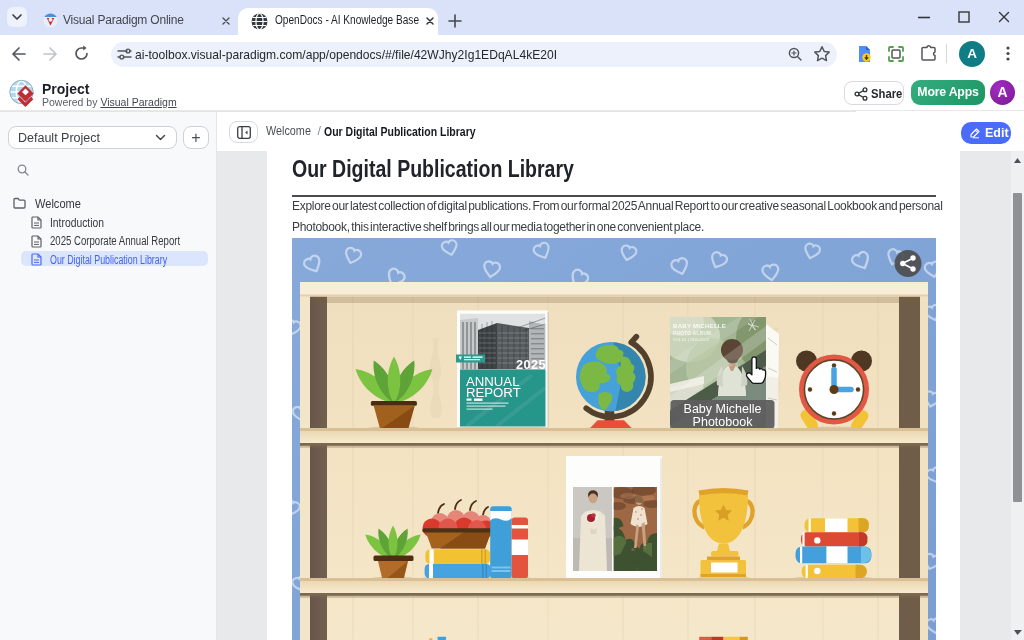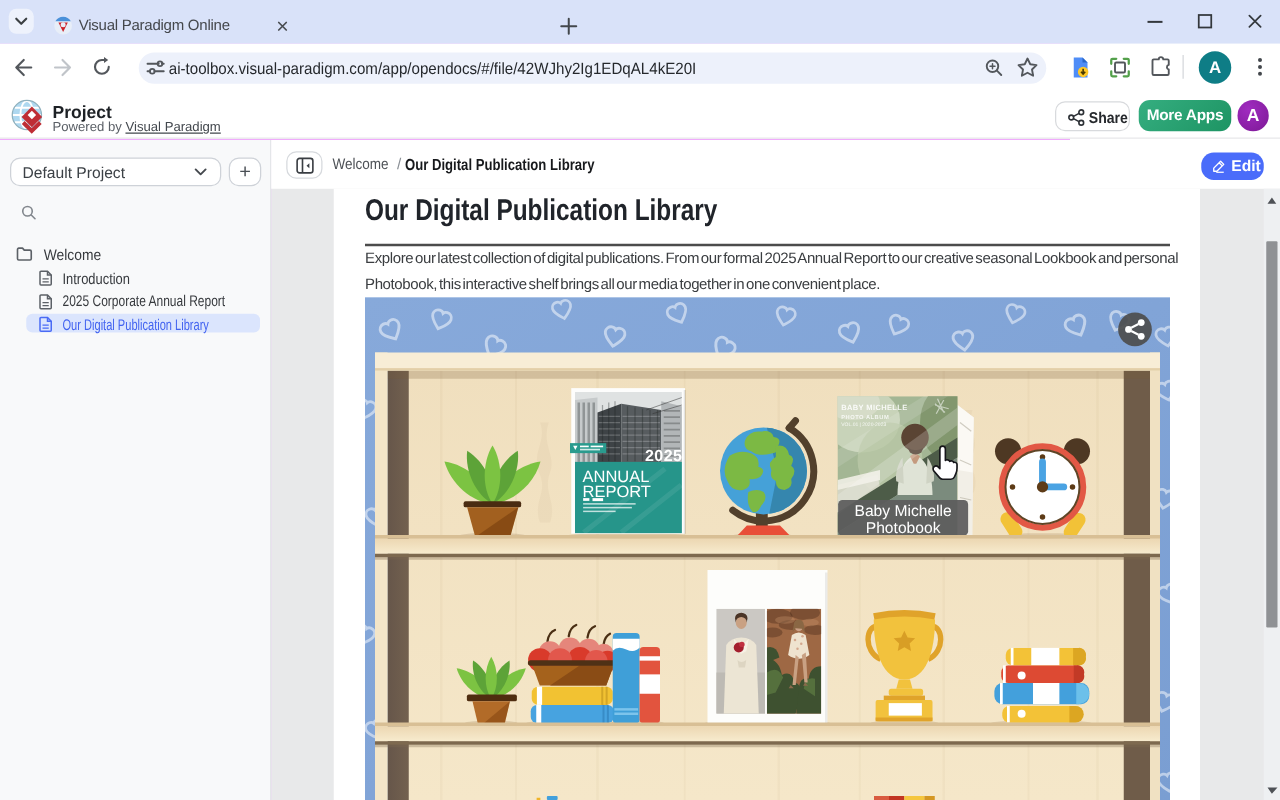--- a/index.html
+++ b/index.html
@@ -1,18 +1,18 @@
 <!DOCTYPE html>
 <html><head>
 <meta charset="utf-8">
 <style>
   * { margin:0; padding:0; box-sizing:border-box; }
   html,body { width:1024px; height:640px; overflow:hidden; font-family:"Liberation Sans", sans-serif; }
   .abs { position:absolute; }
-  #stage { position:relative; width:856px; height:640px; background:#f0abfc; }
+  #stage { position:relative; width:856px; height:640px; background:#e5e5e5; }
 
   
   #tabstrip { position:absolute; left:0; top:0; width:1024px; height:35px; background:#d9e2f9; }
   .tabchev { position:absolute; left:7px; top:7px; width:20px; height:20px; background:#eef2fc; border-radius:6px; }
   .tab { position:absolute; top:8px; height:27px; border-radius:10px 10px 0 0; }
   #tab1 { left:30px; width:202px; }
   #tab2 { left:238px; width:200px; background:#fff; }
   .tabtitle { position:absolute; top:5px; font-size:12px; color:#454a50; white-space:nowrap; }
   .tabx { position:absolute; top:6px; width:14px; height:14px; color:#50555b; font-size:13px; line-height:14px; text-align:center; }
   #toolbar { position:absolute; left:0; top:35px; width:1024px; height:37px; background:#fff; }
@@ -66,20 +66,33 @@
       <svg style="left:13px;top:5px" width="15" height="15" viewBox="0 0 18 18">
           <circle cx="9" cy="9" r="8.5" fill="#e8eef8"></circle>
           <path d="M9 .5a8.5 8.5 0 0 0-7.4 4.4h14.8A8.5 8.5 0 0 0 9 .5z" fill="#4a90d9"></path>
           <path d="M4.5 6l4.5 9 4.5-9z" fill="#cc2229"></path>
           <circle cx="9" cy="8.2" r="2.4" fill="#e8eef8"></circle>
         </svg>
       <div class="tabtitle" style="left:33px;color:#44474c;letter-spacing:-0.2px">Visual Paradigm Online</div>
       <div class="tabx" style="left:182px">
           <svg width="14" height="14" viewBox="0 0 14 14">
             <path d="M4 4l6 6M10 4l-6 6" stroke="#494d52" stroke-width="1.4" stroke-linecap="round"></path>
+          </svg>
+        </div>
+    </div>
+    <div class="tab" id="tab2">
+      <svg style="left:13px;top:5px" width="17" height="17" viewBox="0 0 17 17">
+          <circle cx="8.5" cy="8.5" r="8" fill="#33383f"></circle>
+          <ellipse cx="8.5" cy="8.5" rx="3.6" ry="8" fill="none" stroke="#fff" stroke-width="1.2"></ellipse>
+          <path d="M.5 8.5h16M2 4.5h13M2 12.5h13" stroke="#fff" stroke-width="1.2" fill="none"></path>
+        </svg>
+      <div class="tabtitle" style="left:37px;color:#1e2126;transform:scaleX(0.84);transform-origin:0 0;white-space:nowrap">OpenDocs - AI Knowledge Base</div>
+      <div class="tabx" style="left:178px">
+          <svg width="14" height="14" viewBox="0 0 14 14">
+            <path d="M4 4l6 6M10 4l-6 6" stroke="#33373c" stroke-width="1.5" stroke-linecap="round"></path>
           </svg>
         </div>
     </div>
     <svg style="left:447px;top:13px" width="16" height="16" viewBox="0 0 16 16">
         <path d="M8 2v12M2 8h12" stroke="#43474c" stroke-width="1.6" stroke-linecap="round"></path>
       </svg>
     <svg style="left:916px;top:16px" width="16" height="3" viewBox="0 0 16 3">
         <path d="M2 1.5h12" stroke="#33373c" stroke-width="1.6"></path>
       </svg>
     <svg style="left:958px;top:11px" width="12" height="12" viewBox="0 0 12 12">

